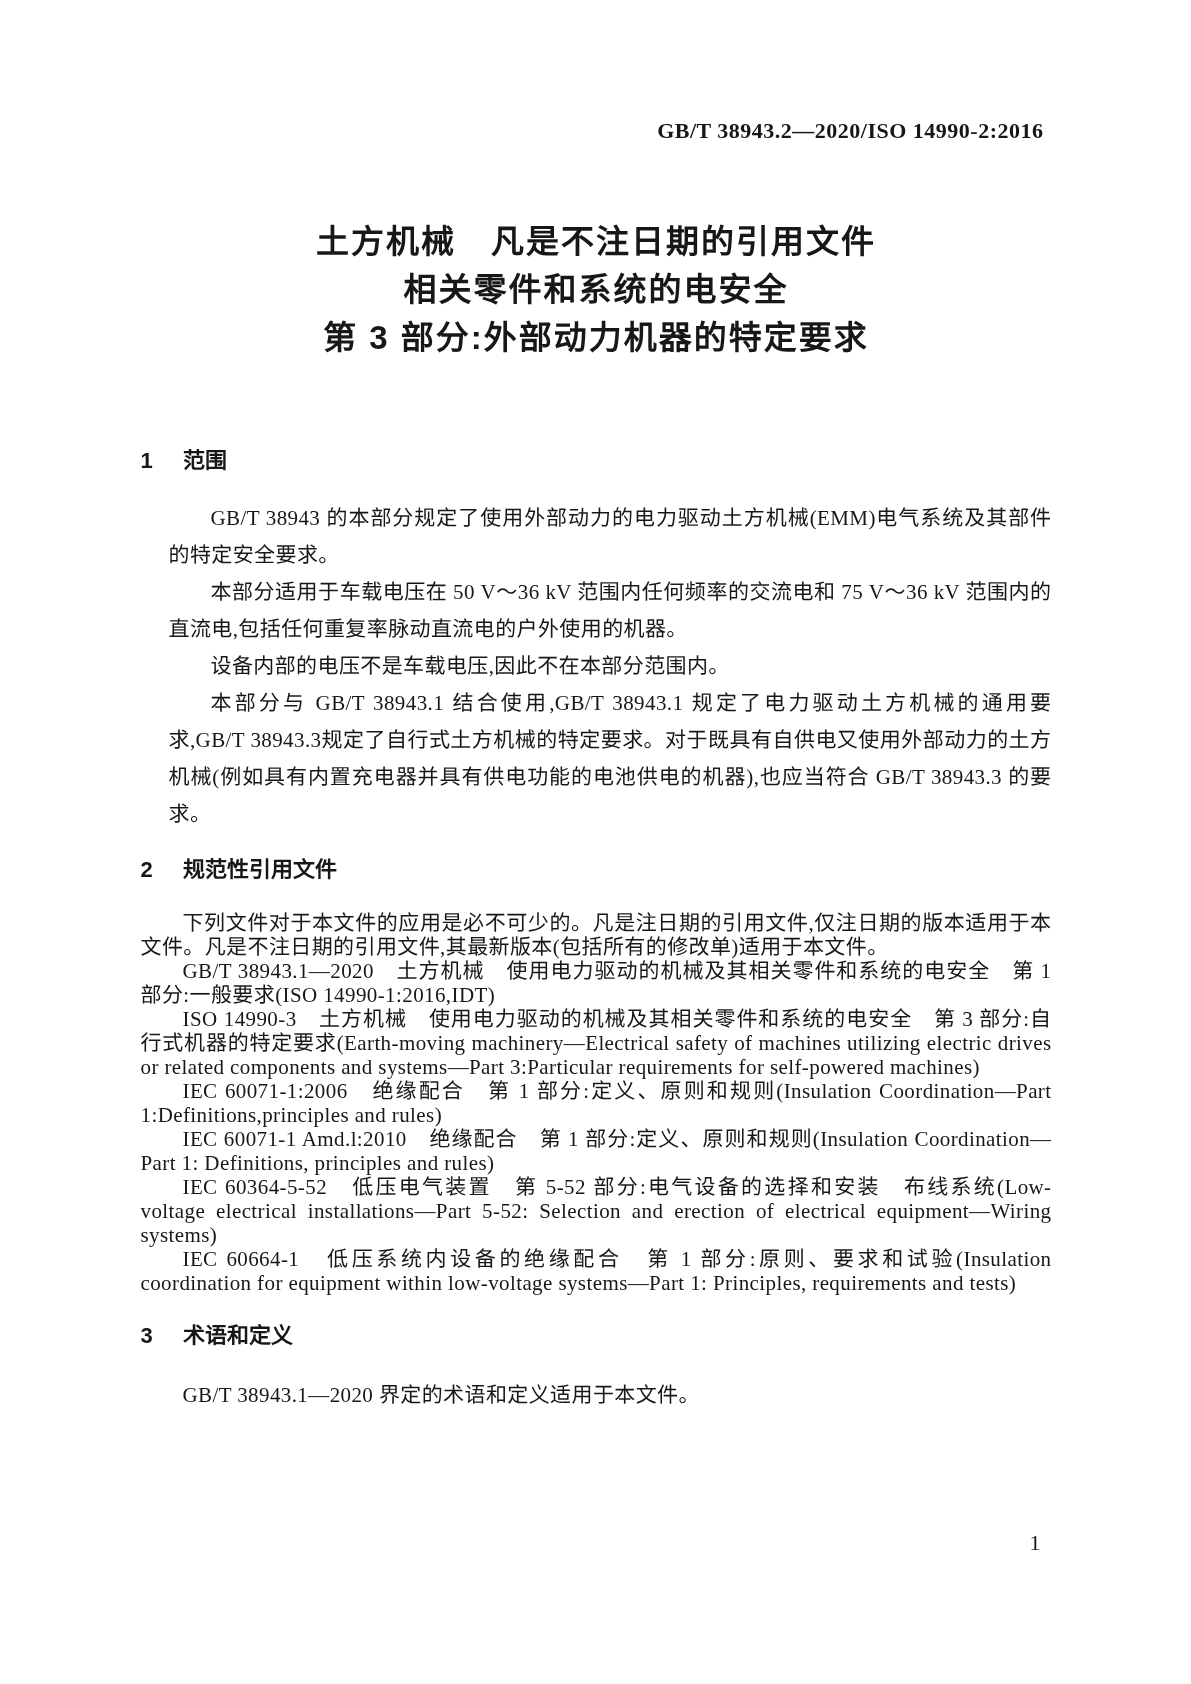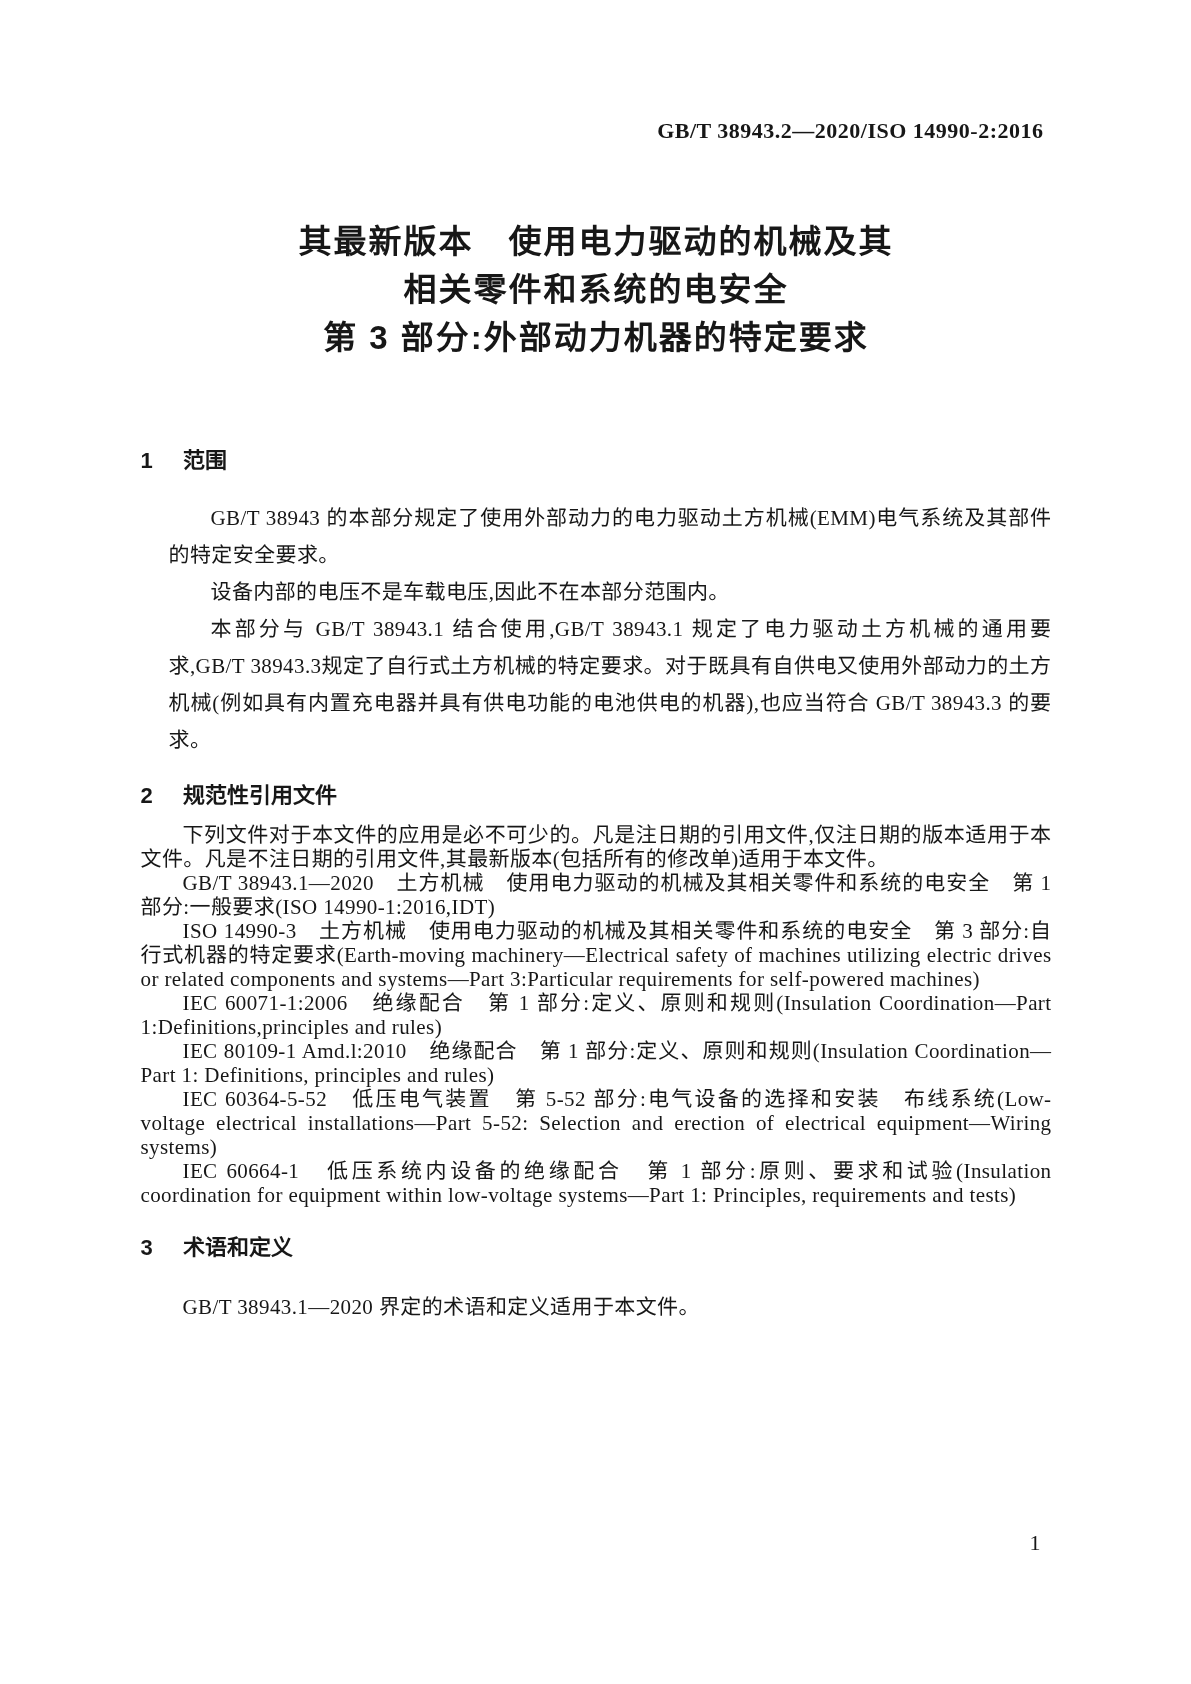--- a/index.html
+++ b/index.html
@@ -40,21 +40,21 @@
   }
   .sec-heading {
     font-family: "Liberation Sans", sans-serif;
     font-weight: 700;
     font-size: 22px;
     line-height: 30px;
     margin: 0;
   }
   .sec-heading .sec-label { margin-left: 24px; }
   .sec-scope    .sec-heading { margin-top: 84px;  margin-bottom: 24px; }
-  .sec-refs     .sec-heading { margin-top: 22px;  margin-bottom: 12px; }
+  .sec-refs     .sec-heading { margin-top: 22px;  margin-bottom: 26px; }
   .sec-terms    .sec-heading { margin-top: 26px;  margin-bottom: 26px; }
   p.body-p {
     margin: 0;
     font-size: 21px;
     text-indent: 2em;
     text-align: justify;
     letter-spacing: 0.4px;
   }
   .sec-scope p.body-p { line-height: 37px; margin-left: 28px; }
   .sec-refs  p.body-p { line-height: 24px; }
@@ -68,45 +68,46 @@
   }
 </style>
 </head>
 <body>
 
 <div class="page">
 
   <div class="doc-header">GB/T 38943.2—2020/ISO 14990-2:2016</div>
 
   <div class="title-block">
-    <div class="title-line">其最新版本　使用电力驱动的机械及其</div>
+    <div class="title-line">土方机械　凡是不注日期的引用文件</div>
     <div class="title-line">相关零件和系统的电安全</div>
     <div class="title-line">第 3 部分:外部动力机器的特定要求</div>
   </div>
 
   <div class="section sec-scope">
     <h2 class="sec-heading">
       <span class="sec-num">1</span>
       <span class="sec-label">范围</span>
     </h2>
     <p class="body-p">GB/T 38943 的本部分规定了使用外部动力的电力驱动土方机械(EMM)电气系统及其部件的特定安全要求。</p>
+    <p class="body-p">本部分适用于车载电压在 50 V～36 kV 范围内任何频率的交流电和 75 V～36 kV 范围内的直流电,包括任何重复率脉动直流电的户外使用的机器。</p>
     <p class="body-p">设备内部的电压不是车载电压,因此不在本部分范围内。</p>
     <p class="body-p">本部分与 GB/T 38943.1 结合使用,GB/T 38943.1 规定了电力驱动土方机械的通用要求,GB/T 38943.3规定了自行式土方机械的特定要求。对于既具有自供电又使用外部动力的土方机械(例如具有内置充电器并具有供电功能的电池供电的机器),也应当符合 GB/T 38943.3 的要求。</p>
   </div>
 
   <div class="section sec-refs">
     <h2 class="sec-heading">
       <span class="sec-num">2</span>
       <span class="sec-label">规范性引用文件</span>
     </h2>
     <p class="body-p">下列文件对于本文件的应用是必不可少的。凡是注日期的引用文件,仅注日期的版本适用于本文件。凡是不注日期的引用文件,其最新版本(包括所有的修改单)适用于本文件。</p>
     <p class="body-p">GB/T 38943.1—2020　土方机械　使用电力驱动的机械及其相关零件和系统的电安全　第 1 部分:一般要求(ISO 14990-1:2016,IDT)</p>
     <p class="body-p">ISO 14990-3　土方机械　使用电力驱动的机械及其相关零件和系统的电安全　第 3 部分:自行式机器的特定要求(Earth-moving machinery—Electrical safety of machines utilizing electric drives or related components and systems—Part 3:Particular requirements for self-powered machines)</p>
     <p class="body-p">IEC 60071-1:2006　绝缘配合　第 1 部分:定义、原则和规则(Insulation Coordination—Part 1:Definitions,principles and rules)</p>
-    <p class="body-p">IEC 80109-1 Amd.l:2010　绝缘配合　第 1 部分:定义、原则和规则(Insulation Coordination—Part 1: Definitions, principles and rules)</p>
+    <p class="body-p">IEC 60071-1 Amd.l:2010　绝缘配合　第 1 部分:定义、原则和规则(Insulation Coordination—Part 1: Definitions, principles and rules)</p>
     <p class="body-p">IEC 60364-5-52　低压电气装置　第 5-52 部分:电气设备的选择和安装　布线系统(Low-voltage electrical installations—Part 5-52: Selection and erection of electrical equipment—Wiring systems)</p>
     <p class="body-p">IEC 60664-1　低压系统内设备的绝缘配合　第 1 部分:原则、要求和试验(Insulation coordination for equipment within low-voltage systems—Part 1: Principles, requirements and tests)</p>
   </div>
 
   <div class="section sec-terms">
     <h2 class="sec-heading">
       <span class="sec-num">3</span>
       <span class="sec-label">术语和定义</span>
     </h2>
     <p class="body-p">GB/T 38943.1—2020 界定的术语和定义适用于本文件。</p>

